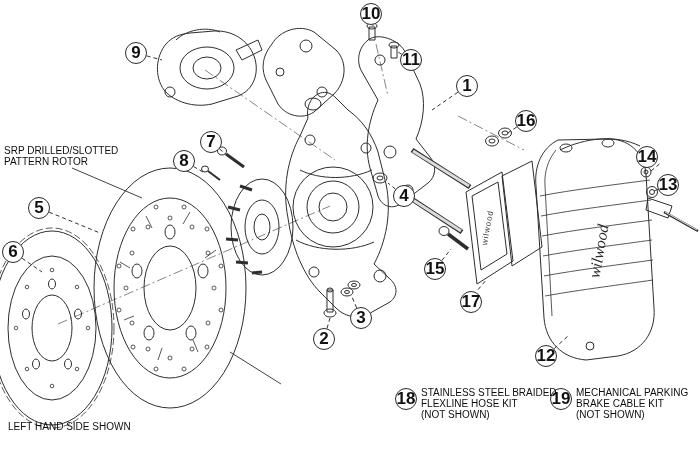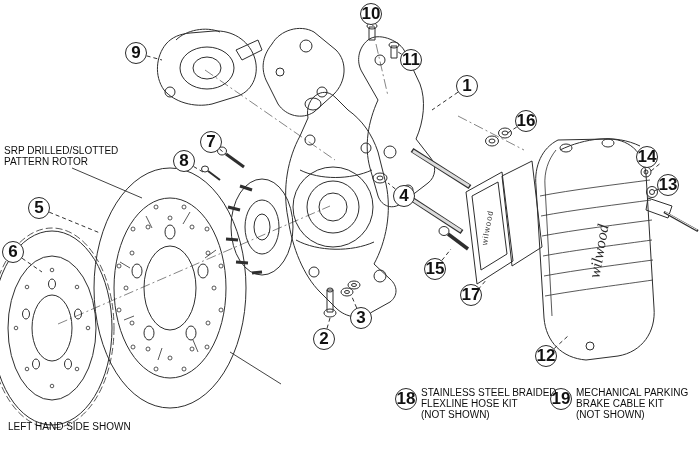--- a/index.html
+++ b/index.html
@@ -280,21 +280,21 @@
       <div class="callout" style="left: 200px; top: 131px;">7</div>
       <div class="callout" style="left: 173px; top: 150px;">8</div>
       <div class="callout" style="left: 125px; top: 42px;">9</div>
       <div class="callout" style="left: 360px; top: 3px;">10</div>
       <div class="callout" style="left: 400px; top: 49px;">11</div>
       <div class="callout" style="left: 535px; top: 345px;">12</div>
       <div class="callout" style="left: 657px; top: 174px;">13</div>
       <div class="callout" style="left: 636px; top: 146px;">14</div>
       <div class="callout" style="left: 424px; top: 258px;">15</div>
       <div class="callout" style="left: 515px; top: 110px; text-align: center;">16</div>
-      <div class="callout" style="left: 460px; top: 284px;">17</div>
+      <div class="callout" style="left: 460px; top: 291px;">17</div>
       <div class="callout" style="left: 395px; top: 388px;">18</div>
       <div class="callout" style="left: 550px; top: 388px;">19</div>
     </div>
 
   <div class="lbl" style="left:4px;top:145px">SRP DRILLED/SLOTTED
 PATTERN ROTOR</div>
   <div class="lbl" style="left:8px;top:421px">LEFT HAND SIDE SHOWN</div>
   <div class="lbl" style="left:421px;top:387px">STAINLESS STEEL BRAIDED
 FLEXLINE HOSE KIT
 (NOT SHOWN)</div>

